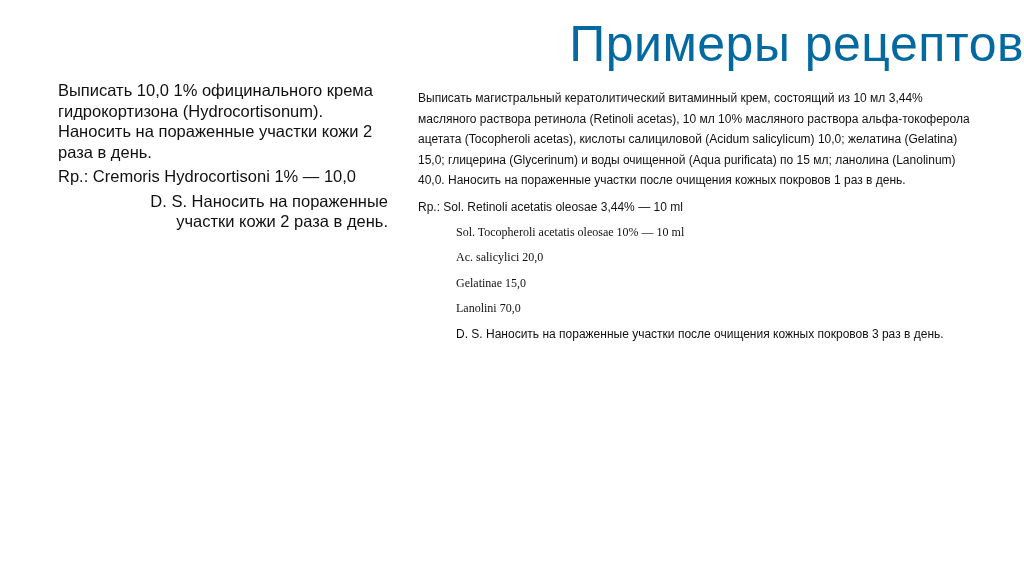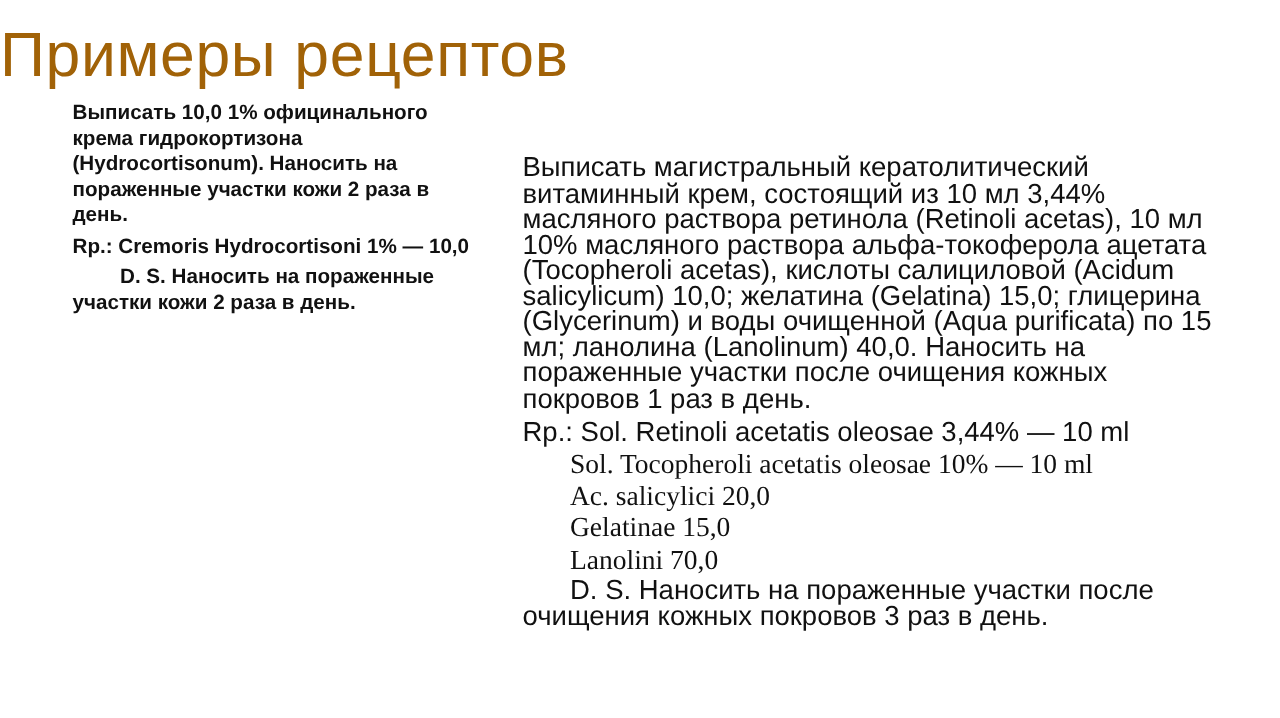--- a/index.html
+++ b/index.html
@@ -2,33 +2,33 @@
 <html><head>
   <meta charset="utf-8">
   <style>
     html, body { margin: 0; padding: 0; }
     body {
       width: 1024px; height: 574px; background: #ffffff; overflow: hidden;
       position: relative; color: #111111;
       font-family: "Liberation Sans", "DejaVu Sans", sans-serif;
     }
     .title {
-      position: absolute; left: 0; top: 14px; width: 1024px; text-align: left;
-      font-size: 50px; line-height: 60px; color: #a16207; letter-spacing: 0.5px;
+      position: absolute; left: 0; top: 14px; width: 1024px; text-align: right;
+      font-size: 50px; line-height: 60px; color: #0369a1; letter-spacing: 0.5px;
     }
     .col-left {
       position: absolute; left: 58px; top: 80px; width: 330px;
-      font-size: 16.5px; line-height: 20.5px; font-weight: bold;
+      font-size: 16.5px; line-height: 20.5px;
     }
     .col-right {
       position: absolute; left: 418px; top: 88px; width: 560px;
-      font-size: 22px; line-height: 20.5px; margin-top: 36px;
+      font-size: 12px; line-height: 20.5px;
     }
     .para { margin: 0 0 4px 0; }
-    .indent { text-indent: 38px; }
+    .indent { text-indent: 38px; text-align: right; }
     .rx-line { margin: 0; line-height: 25px; }
     .rx-item { margin: 0; line-height: 25.5px; padding-left: 38px; font-family: Liberation Serif, serif; }
     .rx-ds { margin: 0; line-height: 20.5px; text-indent: 38px; padding-top: 2px; }
   </style>
 </head>
 <body>
 
 <div class="title">Примеры рецептов</div>
 
 <div class="col-left">

